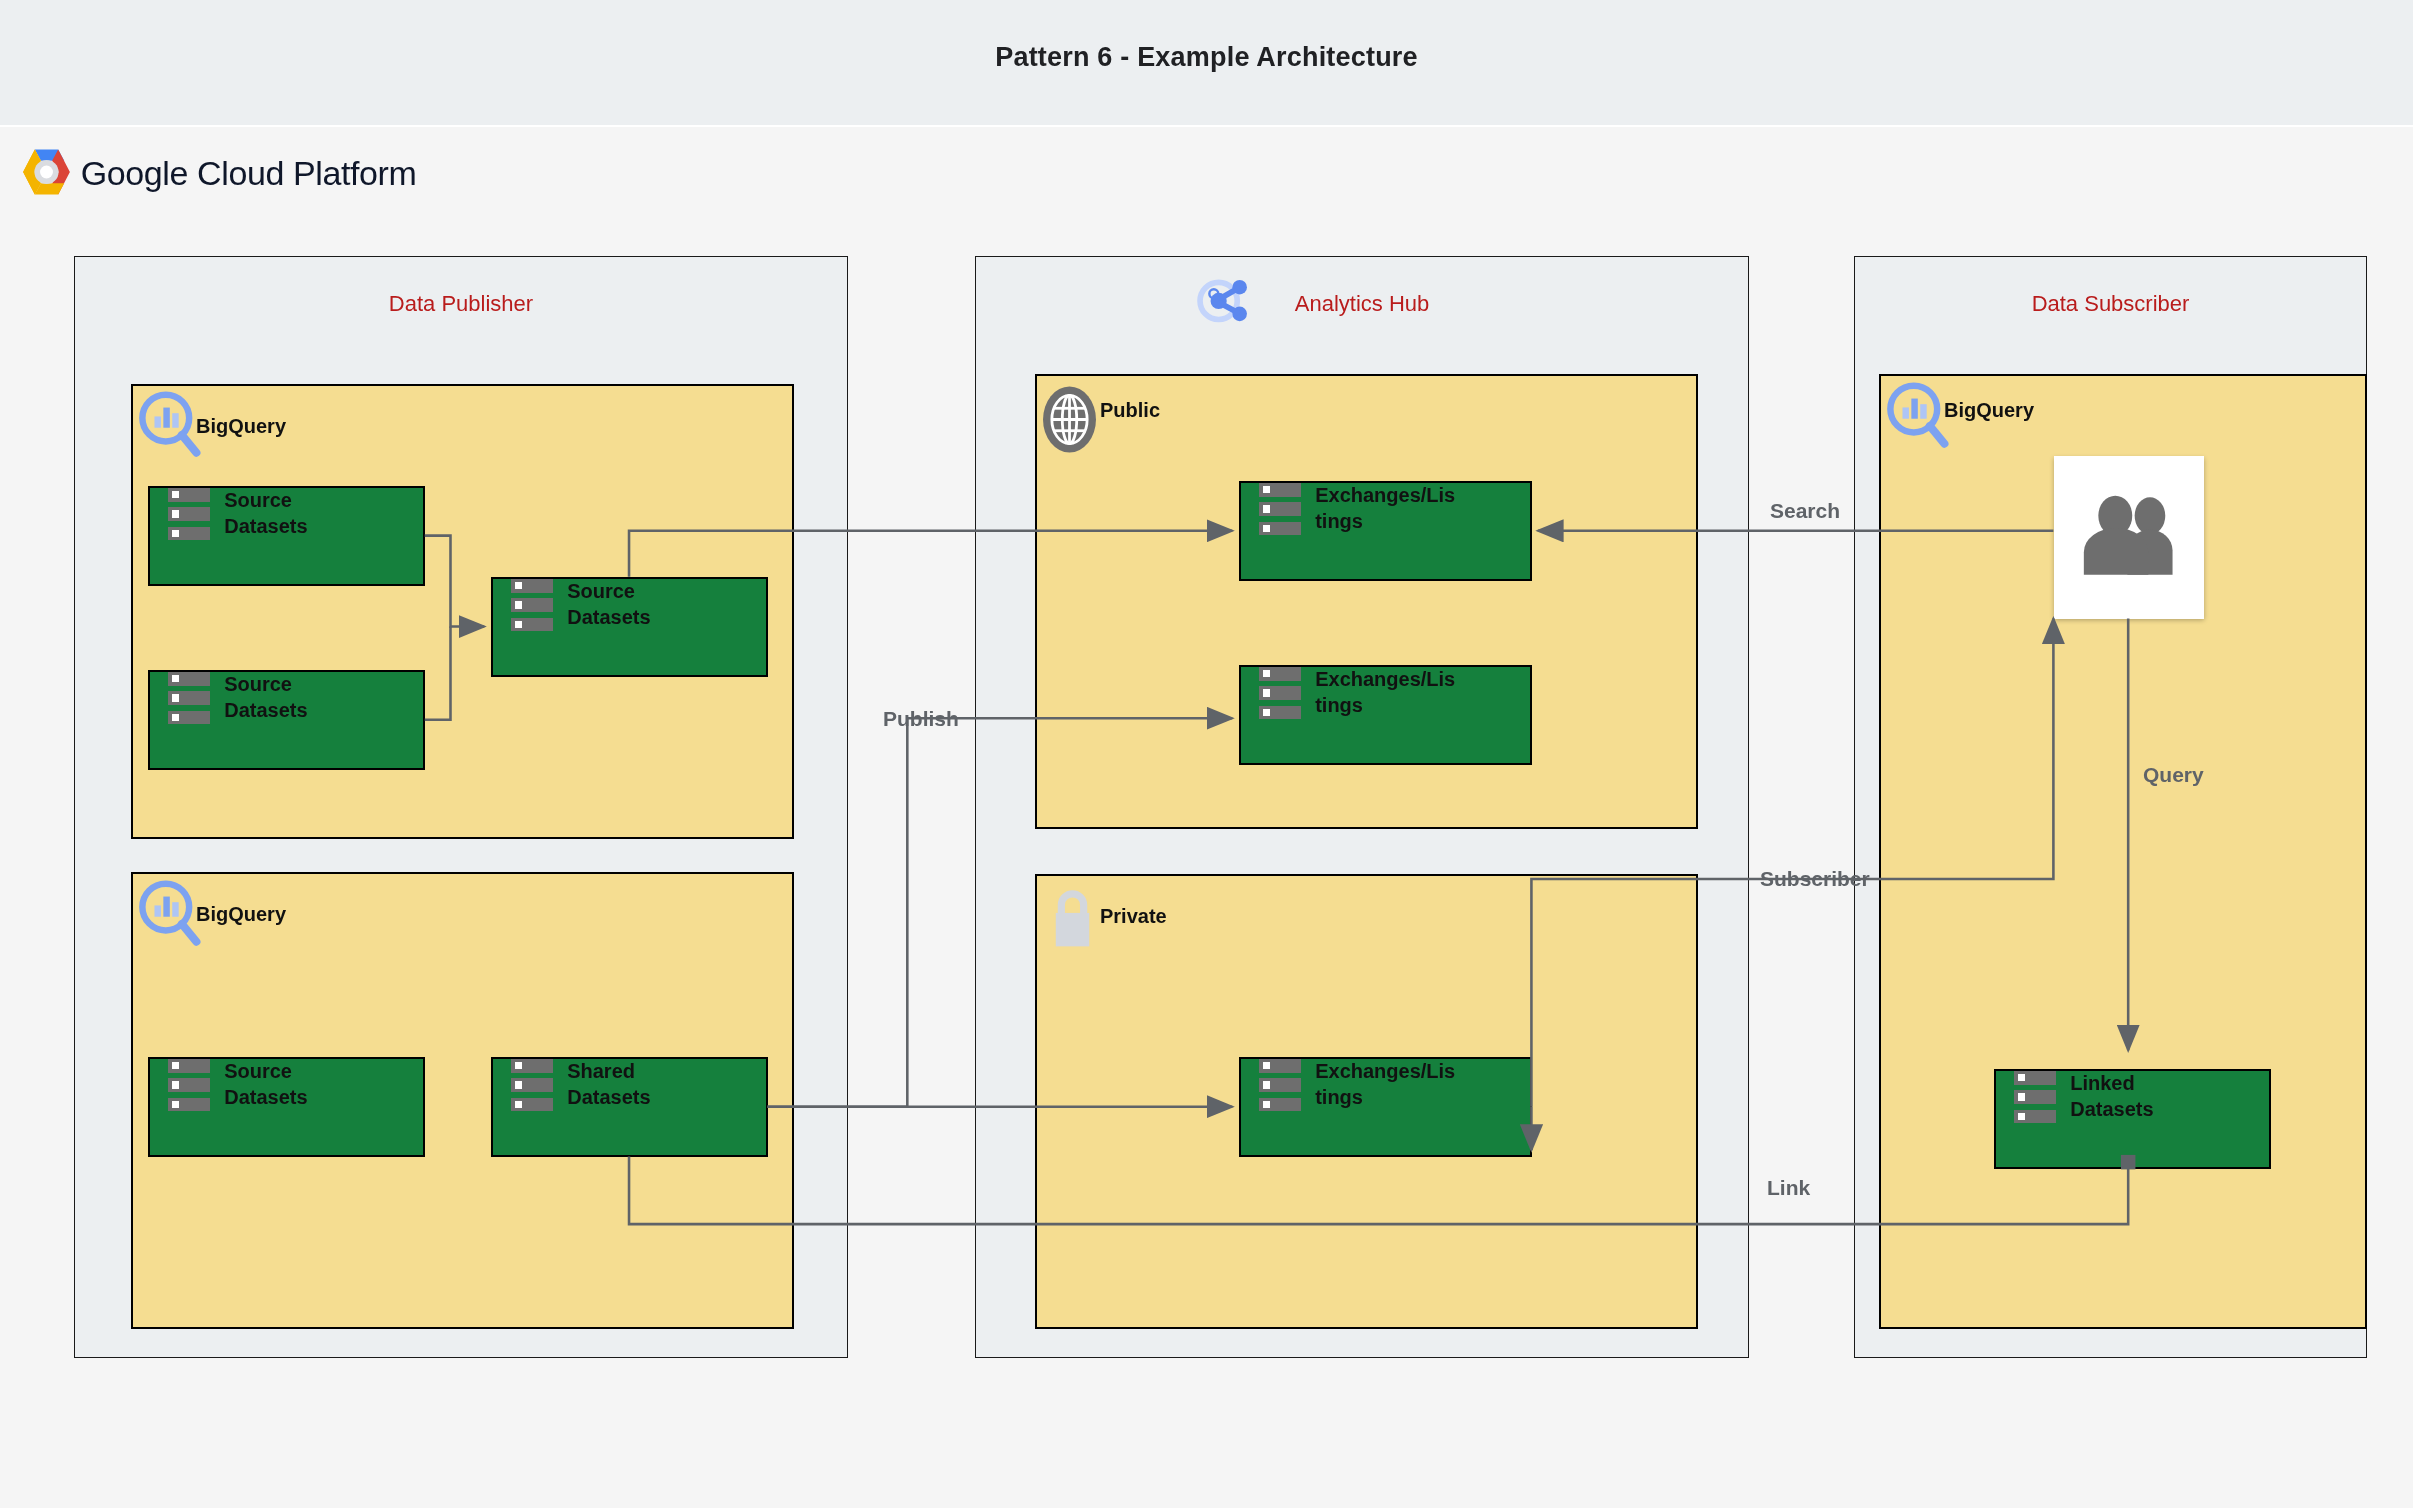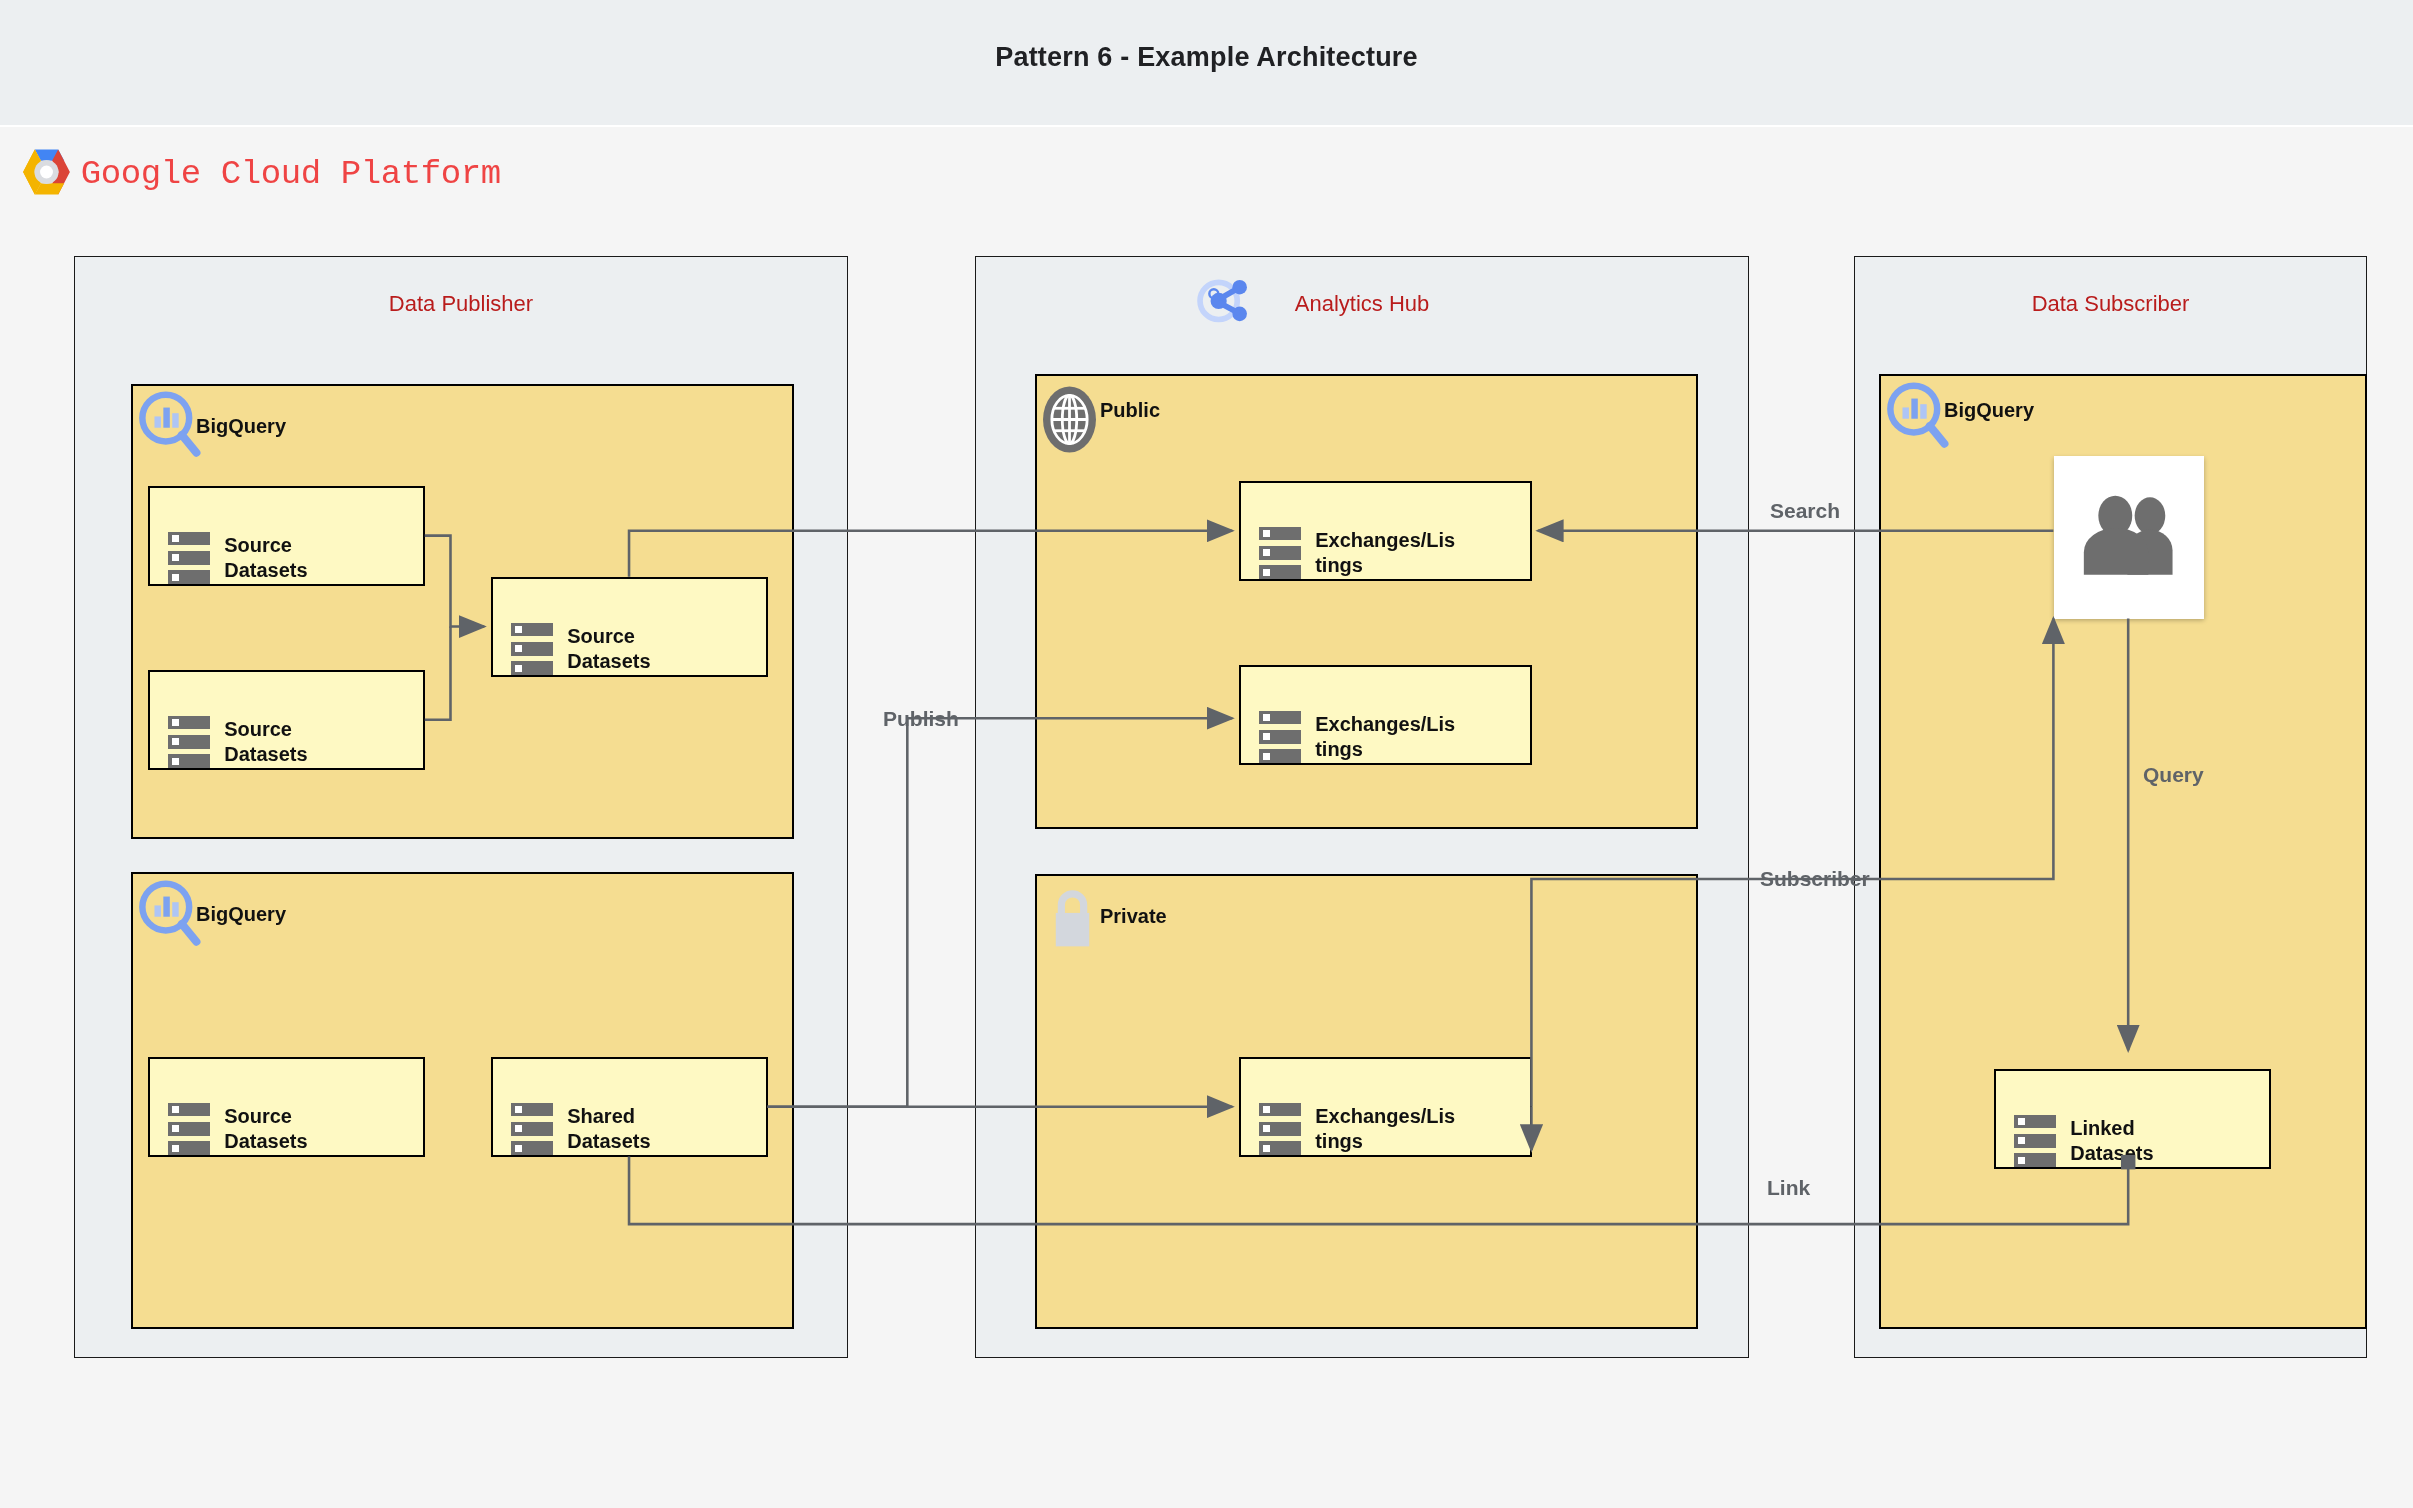--- a/index.html
+++ b/index.html
@@ -45,25 +45,24 @@
   
   #gcp-logo {
     position: absolute;
     left: 22.5px; top: 147px;
     display: flex;
     align-items: center;
     gap: 11.3px;
   }
   #gcp-logo-text {
     font-size: 34px;
-    color: #ef4444;
+    color: #0f172a;
     font-weight: 400;
     letter-spacing: -0.4px;
     white-space: nowrap;
-    font-family: Liberation Mono, monospace;
   }
 
   
   .zone {
     position: absolute;
     background: #eceff1;
     border: 1.6px solid #1a1a1a;
     box-sizing: border-box;
   }
   .zone-title {
@@ -87,25 +86,25 @@
     position: absolute;
     font-size: 20px;
     font-weight: bold;
     color: #111111;
     white-space: nowrap;
   }
 
   
   .node {
     position: absolute;
-    background: #fef9c3;
+    background: #15803d;
     border: 2.4px solid #000000;
     box-sizing: border-box;
     display: flex;
-    align-items: flex-end;
+    align-items: flex-start;
     padding-left: 17.7px;
     gap: 14.5px;
   }
   .node-text {
     font-size: 20px;
     font-weight: bold;
     color: #111111;
     line-height: 1.28;
     max-width: 161px;
     word-break: break-word;

